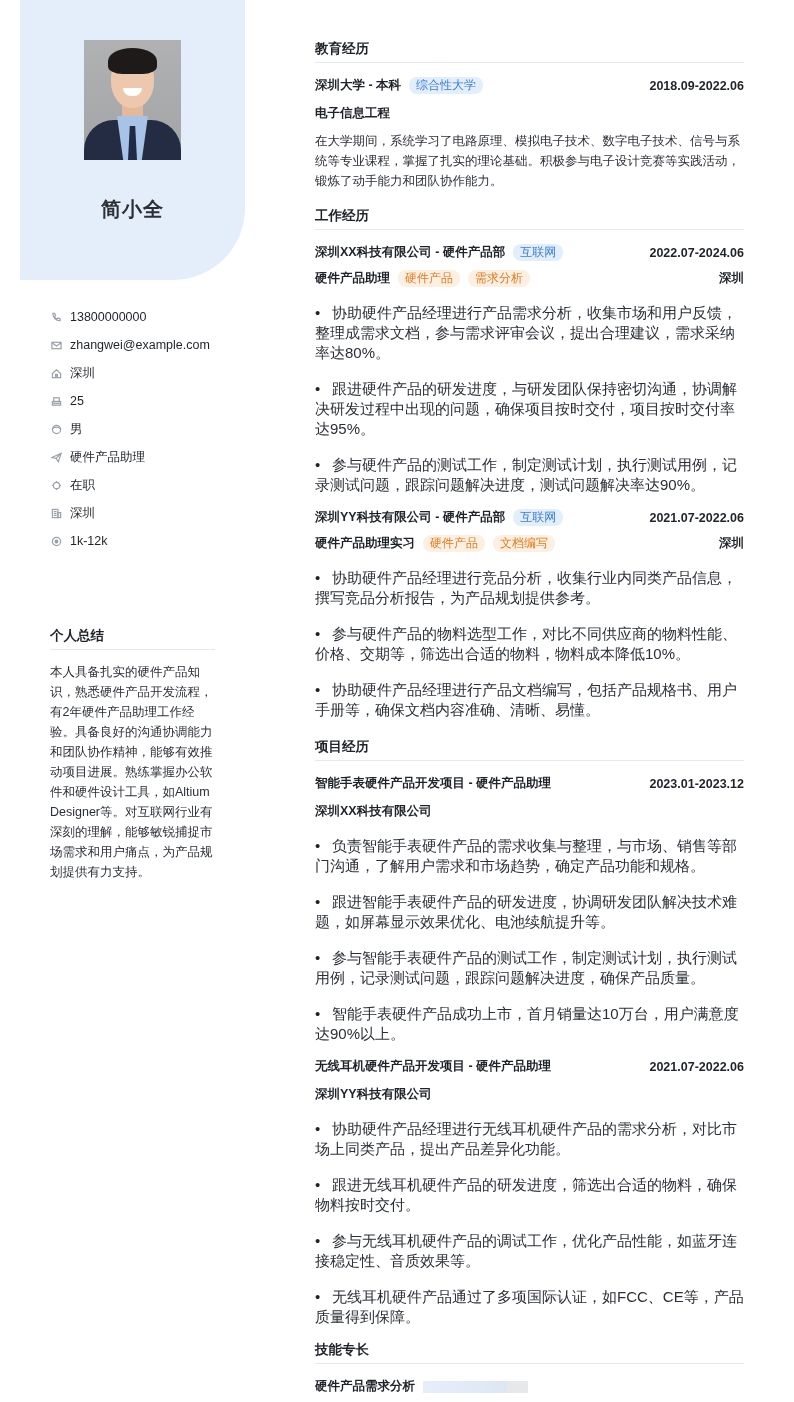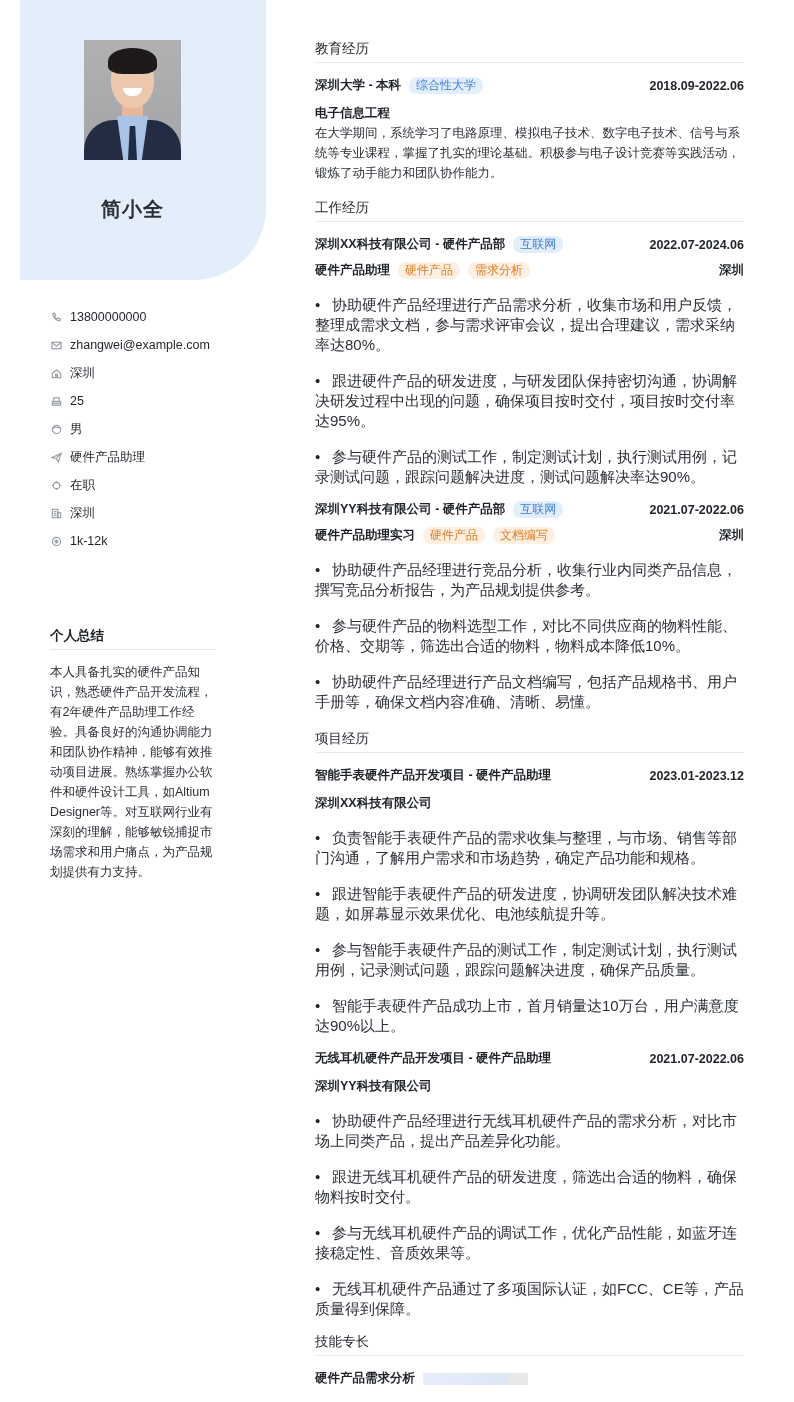--- a/index.html
+++ b/index.html
@@ -1,21 +1,21 @@
 <!DOCTYPE html>
 <html><head>
 <meta charset="utf-8">
 <style>
   * { box-sizing: border-box; margin: 0; padding: 0; }
   html, body { width: 794px; height: 1402px; background: #ffffff; overflow: hidden; }
   body { font-family: "Liberation Sans", "DejaVu Sans", sans-serif; color: #1f2329; position: relative; }
 
   
   .sidebar { position: absolute; left: 20px; top: 0; width: 225px; }
-  .hero { width: 246px; height: 280px; background: #e4edfa; border-bottom-right-radius: 72px; position: relative; }
+  .hero { width: 225px; height: 280px; background: #e4edfa; border-bottom-right-radius: 72px; position: relative; }
   .photo { position: absolute; left: 64px; top: 40px; width: 97px; height: 120px; background: #a8a9ab; overflow: hidden; }
   .photo .bg { position: absolute; inset: 0; background: linear-gradient(#b0b1b3, #a3a4a6); }
   .photo .suit { position: absolute; left: 0; right: 0; bottom: 0; height: 40px; background: #242c44; border-radius: 30px 30px 0 0; }
   .photo .shirt { position: absolute; left: 33px; bottom: 0; width: 31px; height: 44px; background: #a9c3e6; clip-path: polygon(0 0, 100% 0, 80% 100%, 20% 100%); }
   .photo .tie { position: absolute; left: 44px; bottom: 0; width: 9px; height: 34px; background: #1f2a45; clip-path: polygon(20% 0, 80% 0, 100% 100%, 0 100%); }
   .photo .neck { position: absolute; left: 38px; top: 62px; width: 21px; height: 18px; background: #e3b89d; }
   .photo .face { position: absolute; left: 27px; top: 14px; width: 43px; height: 54px; background: #edc8ad; border-radius: 45% 45% 48% 48%; }
   .photo .hair { position: absolute; left: 24px; top: 8px; width: 49px; height: 26px; background: #1e1a19; border-radius: 50% 50% 30% 30%; }
   .photo .smile { position: absolute; left: 39px; top: 48px; width: 19px; height: 8px; background: #fff; border-radius: 0 0 10px 10px; }
   .name { position: absolute; left: 0; width: 225px; top: 196px; text-align: center; font-size: 20px; font-weight: bold; color: #2b2f36; letter-spacing: 1px; }
@@ -24,30 +24,30 @@
   .info-row { display: flex; align-items: center; height: 28px; font-size: 12.5px; color: #1f2329; }
   .info-row .ico { width: 12px; height: 12px; margin-right: 8px; display: inline-flex; align-items: center; justify-content: center; color: #9aa0a8; }
   .info-row svg { width: 11px; height: 11px; stroke: #9aa0a8; fill: none; stroke-width: 1.3; }
 
   .summary { position: absolute; left: 30px; top: 627px; width: 165px; }
   .sec-title-side { font-size: 13.5px; font-weight: bold; color: #1f2329; padding-bottom: 4px; border-bottom: 1px solid #e6e8eb; }
   .summary p { margin-top: 12px; font-size: 12.5px; line-height: 20px; color: #2b2f36; }
 
   
   .main { position: absolute; left: 315px; top: 40px; width: 429px; }
-  .section-title { font-size: 13.5px; font-weight: normal; color: #1f2329; padding-bottom: 4px; border-bottom: 1px solid #e6e8eb; margin-bottom: 14px; }
+  .section-title { font-size: 13.5px; font-weight: bold; color: #1f2329; padding-bottom: 4px; border-bottom: 1px solid #e6e8eb; margin-bottom: 14px; }
   .row { display: flex; align-items: center; justify-content: space-between; font-size: 12.5px; }
   .row-left { display: flex; align-items: center; }
   .bold { font-weight: bold; color: #1f2329; }
   .date { font-weight: bold; font-size: 12.5px; color: #1f2329; }
   .tag { display: inline-block; font-size: 12px; padding: 1px 7px; border-radius: 8px; margin-left: 8px; line-height: 15px; }
   .tag-blue { background: #e3eefb; color: #3b7dd8; }
   .tag-orange { background: #fdf0e3; color: #e07a1e; }
   .sub { font-size: 12.5px; font-weight: bold; margin-top: 11px; }
-  .desc { font-size: 12.5px; line-height: 20px; color: #2b2f36; margin-top: 1px; }
+  .desc { font-size: 12.5px; line-height: 20px; color: #2b2f36; margin-top: 9px; }
   ul.bullets { list-style: none; margin-top: 6px; }
   ul.bullets li { font-size: 15px; line-height: 20px; color: #2b2f36; margin-top: 16px; padding-left: 0; }
   ul.bullets li::before { content: "•"; display: inline-block; width: 17px; color: #1f2329; }
   .entry { margin-bottom: 14px; }
 
   .skills { display: flex; flex-wrap: wrap; row-gap: 14px; column-gap: 12px; margin-top: 4px; }
   .skill { display: flex; align-items: center; font-size: 12.5px; font-weight: bold; }
   .bar { height: 12px; background: #e6e8ea; margin-left: 8px; position: relative; }
   .bar .fill { position: absolute; left: 0; top: 0; bottom: 0; background: linear-gradient(90deg, #e6eefa, #dde7f4); }
 

